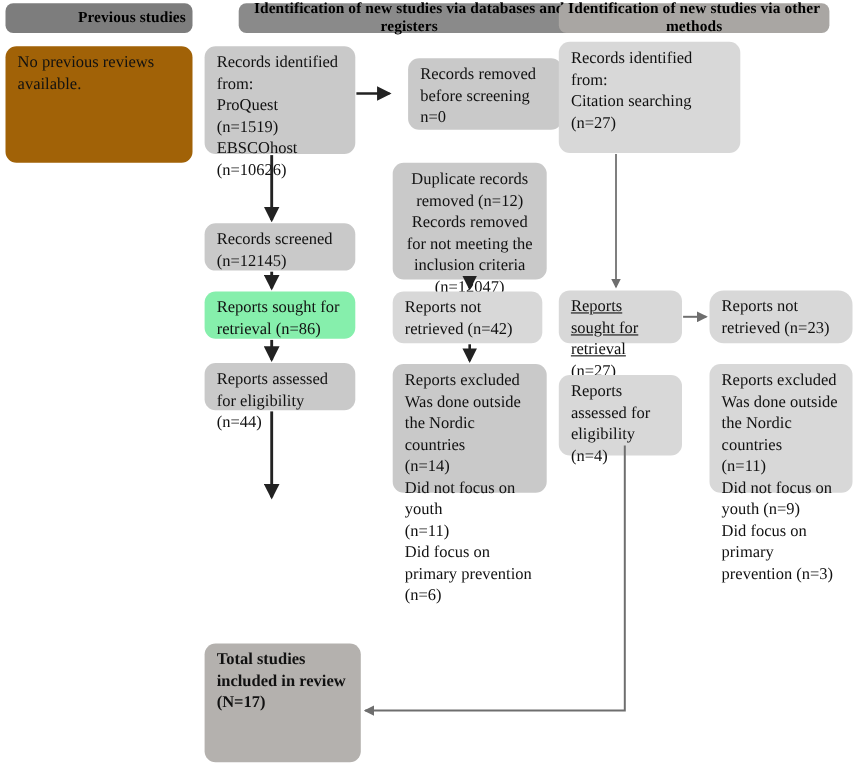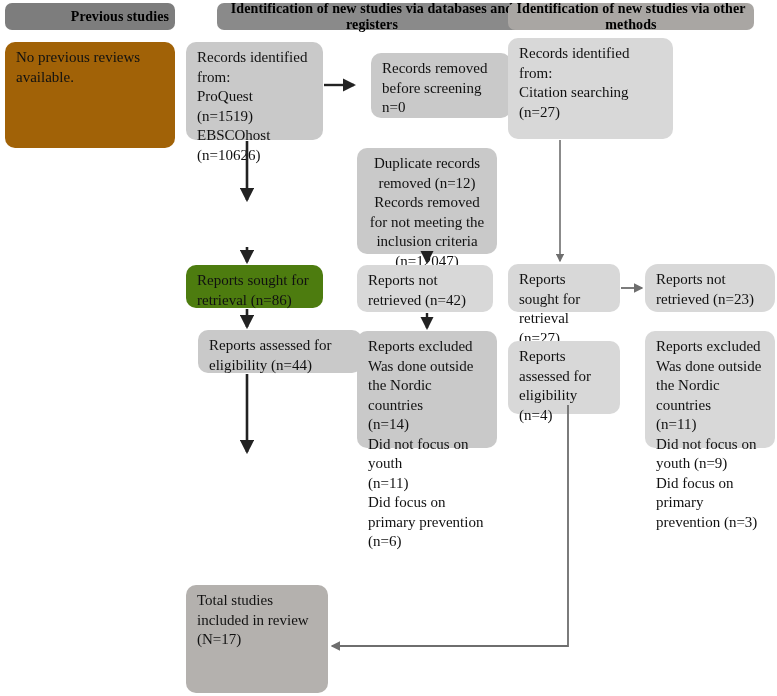--- a/index.html
+++ b/index.html
@@ -98,64 +98,67 @@
     <span class="box-text">Records identified from:
 Citation searching (n=27)</span>
   </div>
 
   <div class="box center" style="left:357px; top:148px; width:140px; height:106px; background:#c9c9c9;">
     <span class="box-text">Duplicate records removed (n=12)
 Records removed for not meeting the inclusion criteria
 (n=12047)</span>
   </div>
 
+  <div class="box left" style="left:186px; top:203px; width:137px; height:43px; background:#c9c9c9;">
+    <span class="box-text">Records screened (n=12145)</span>
+  </div>
 
-  <div class="box left" style="left:186px; top:265px; width:137px; height:43px; background:#4d7c0f;">
+  <div class="box left" style="left:186px; top:265px; width:137px; height:43px; background:#86efac;">
     <span class="box-text">Reports sought for retrieval (n=86)</span>
   </div>
 
-  <div class="box left" style="left:198px; top:330px; width:164px; height:43px; background:#c9c9c9;">
+  <div class="box left" style="left:186px; top:330px; width:137px; height:43px; background:#c9c9c9;">
     <span class="box-text">Reports assessed for eligibility (n=44)</span>
   </div>
 
   <div class="box left" style="left:357px; top:265px; width:136px; height:47px; background:#d8d8d8;">
     <span class="box-text">Reports not retrieved (n=42)</span>
   </div>
 
   <div class="box left" style="left:357px; top:331px; width:140px; height:117px; background:#c9c9c9;">
     <span class="box-text">Reports excluded
 Was done outside the Nordic countries
 (n=14)
 Did not focus on youth
 (n=11)
 Did focus on primary prevention (n=6)</span>
   </div>
 
-  <div class="box left" style="left:508px; top:264px; width:112px; height:48px; background:#d8d8d8;">
+  <div class="box left" style="left:508px; top:264px; width:112px; height:48px; background:#d8d8d8;text-decoration:underline;">
     <span class="box-text">Reports sought for retrieval (n=27)</span>
   </div>
 
   <div class="box left" style="left:645px; top:264px; width:130px; height:48px; background:#d8d8d8;border-radius:13px;">
     <span class="box-text">Reports not retrieved (n=23)</span>
   </div>
 
   <div class="box left" style="left:508px; top:341px; width:112px; height:73px; background:#d8d8d8;">
     <span class="box-text">Reports assessed for eligibility (n=4)</span>
   </div>
 
   <div class="box left" style="left:645px; top:331px; width:130px; height:117px; background:#d8d8d8;">
     <span class="box-text">Reports excluded
 Was done outside the Nordic countries
 (n=11)
 Did not focus on youth (n=9)
 Did focus on primary prevention (n=3)</span>
   </div>
 
 
-  <div class="box left" style="left:186px; top:585px; width:142px; height:108px; background:#b4b1ae;">
+  <div class="box left" style="left:186px; top:585px; width:142px; height:108px; background:#b4b1ae;font-weight:bold;">
     <span class="box-text">Total studies included in review (N=17)</span>
   </div>
 
   <svg class="connectors" viewBox="0 0 777 696" xmlns="http://www.w3.org/2000/svg">
     <defs>
       <marker id="arrowBlack" viewBox="0 0 10 10" refX="8.5" refY="5" markerWidth="5.5" markerHeight="5.5" orient="auto-start-reverse">
         <path d="M 0 0 L 10 5 L 0 10 z" fill="#222222"></path>
       </marker>
       <marker id="arrowGray" viewBox="0 0 10 10" refX="8.5" refY="5" markerWidth="5.5" markerHeight="5.5" orient="auto-start-reverse">
         <path d="M 0 0 L 10 5 L 0 10 z" fill="#6e6e6e"></path>

